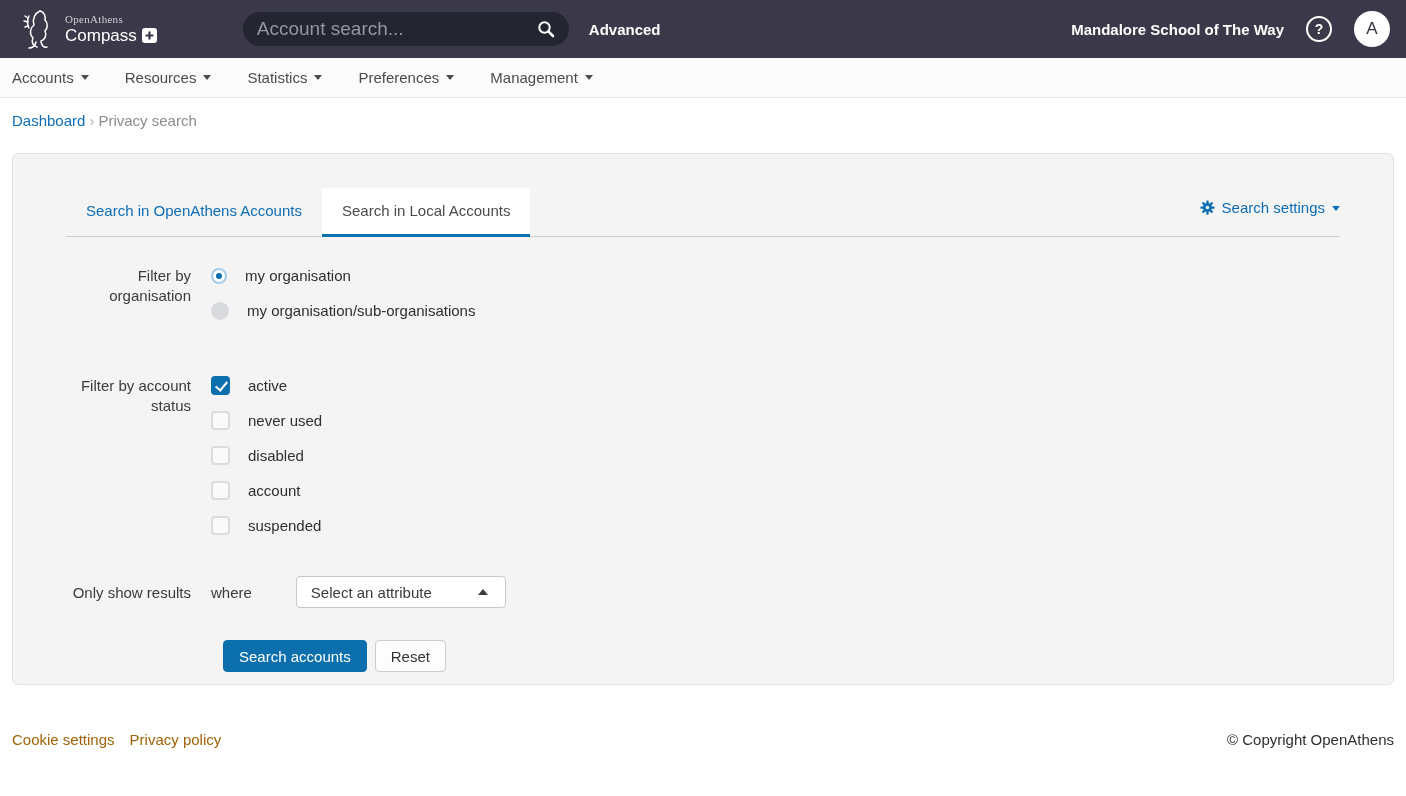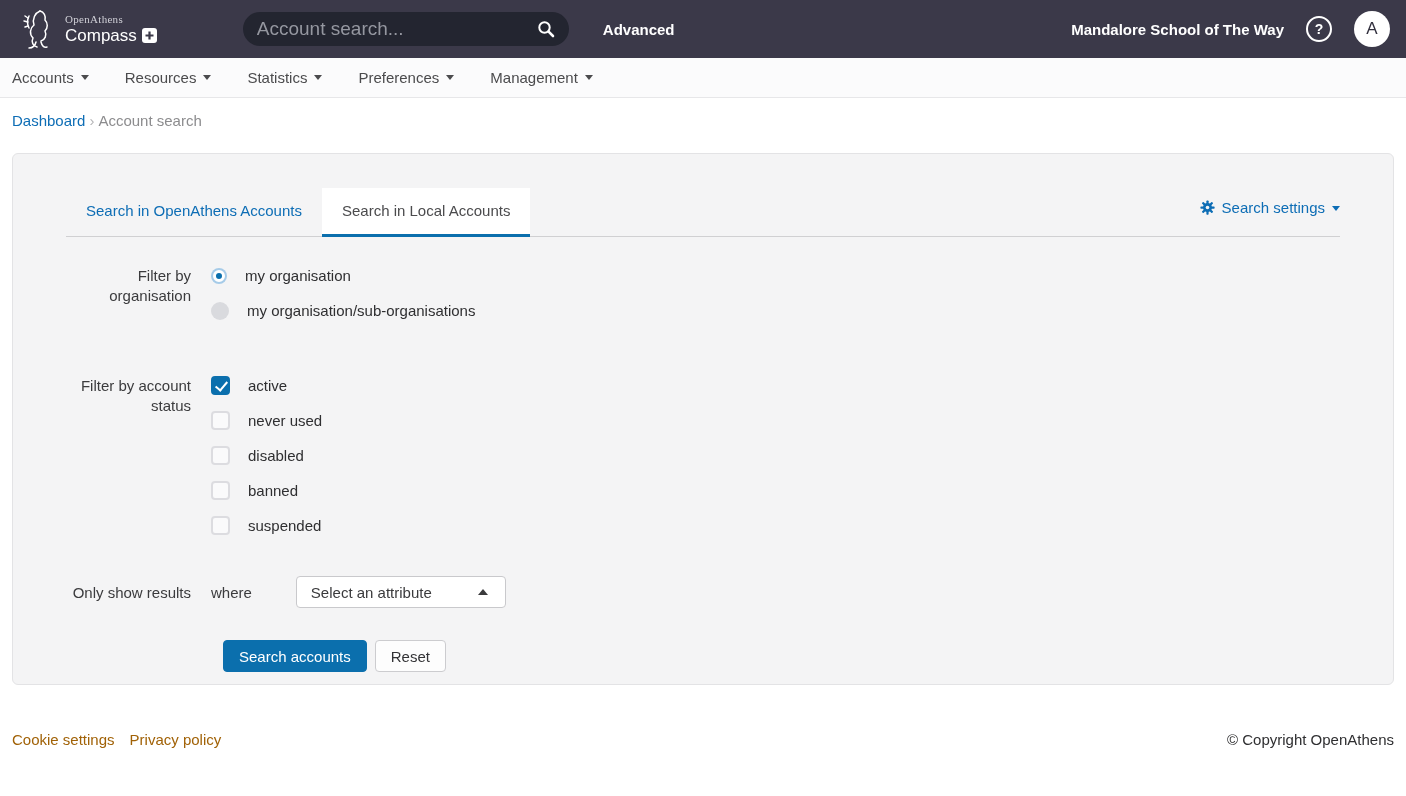--- a/index.html
+++ b/index.html
@@ -41,21 +41,21 @@
     border: none;
     outline: none;
     color: #e8e8ec;
     font-size: 19px;
     font-family: "Liberation Sans", sans-serif;
   }
   .search-pill input::placeholder { color: #9597a0; }
   .search-btn { background: none; border: none; cursor: pointer; display: flex; align-items: center; }
 
   .advanced-link {
-    margin-left: 34px;
+    margin-left: 20px;
     color: #ffffff;
     font-size: 15px;
     font-weight: 700;
     text-decoration: none;
     cursor: pointer;
   }
   .header-right { margin-left: auto; display: flex; align-items: center; gap: 22px; }
   .org-name { color: #ffffff; font-size: 15px; font-weight: 700; }
   .help-circle {
     width: 26px; height: 26px;
@@ -320,21 +320,21 @@
   </div>
   <div class="nav-item">
     <span>Management</span>
     <span class="caret-down"></span>
   </div>
 </div>
 
 <div class="breadcrumb">
   <a>Dashboard</a>
   <span class="crumb-sep">›</span>
-  <span class="crumb-current">Account search</span>
+  <span class="crumb-current">Privacy search</span>
 </div>
 
 <div class="card">
 
   <div class="tabs-row">
     <div class="tabs">
       <div class="tab inactive">Search in OpenAthens Accounts</div>
       <div class="tab active">Search in Local Accounts</div>
     </div>
     <div class="search-settings">
@@ -381,21 +381,21 @@
         <div class="choice-row">
           <span class="checkbox"></span>
           <span class="option-label">never used</span>
         </div>
         <div class="choice-row">
           <span class="checkbox"></span>
           <span class="option-label">disabled</span>
         </div>
         <div class="choice-row">
           <span class="checkbox"></span>
-          <span class="option-label">banned</span>
+          <span class="option-label">account</span>
         </div>
         <div class="choice-row">
           <span class="checkbox"></span>
           <span class="option-label">suspended</span>
         </div>
       </div>
     </div>
 
     <div class="form-row row-results">
       <div class="form-label">Only show results</div>

